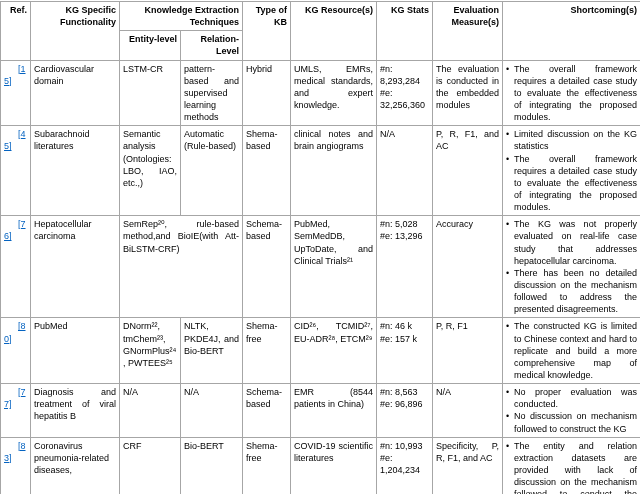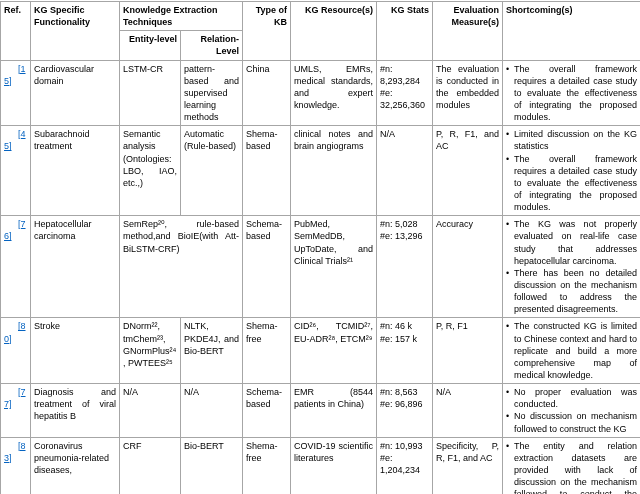--- a/index.html
+++ b/index.html
@@ -1,21 +1,21 @@
 <!DOCTYPE html>
 <html style="--border: #a6a6a6; --link: #0563c1;"><head>
 <meta charset="utf-8">
 <style>
   html,body{margin:0;padding:0;background:#fff;width:640px;height:494px;overflow:hidden;
     font-family:"Liberation Sans","DejaVu Sans",sans-serif;color:#000;}
   table{border-collapse:collapse;table-layout:fixed;width:640px;height:492px;margin:1px 0 0 0;}
   th,td{border:1px solid var(--border,#a6a6a6);vertical-align:top;padding:2px 3px;
     font-size:9px;line-height:1.35;word-wrap:break-word;overflow-wrap:break-word;}
   th{font-weight:bold;text-align:right;}
-  th.center{text-align:left;}
+  th.center{text-align:right;}
   td.justify{text-align:justify;}
   td.stats{white-space:pre-line;}
   .link{color:var(--link,#0563c1);text-decoration:underline;cursor:pointer;margin-left:14px;}
   .bi{display:flex;align-items:flex-start;}
   .bi::before{content:"\2022";flex:0 0 8px;width:8px;}
   .bi span{flex:1 1 auto;text-align:justify;}
 </style>
 </head>
 <body>
 
@@ -47,37 +47,37 @@
       <th>Relation-Level</th>
     </tr>
   </thead>
   <tbody>
 
     <tr>
       <td><span class="link">[15]</span></td>
       <td class="justify">Cardiovascular domain</td>
       <td class="justify">LSTM-CR</td>
       <td class="justify">pattern-based and supervised learning methods</td>
-      <td>China</td>
+      <td>Hybrid</td>
       <td class="justify">UMLS, EMRs, medical standards, and expert knowledge.</td>
       <td class="stats">#n:
 8,293,284
 #e:
 32,256,360</td>
       <td class="justify">The evaluation is conducted in the embedded modules</td>
       <td>
         <div class="bi">
             <span>The overall framework requires a detailed case study to evaluate the effectiveness of integrating the proposed modules.</span>
           </div>
       </td>
     </tr>
 
     <tr>
       <td><span class="link">[45]</span></td>
-      <td class="justify">Subarachnoid treatment</td>
+      <td class="justify">Subarachnoid literatures</td>
       <td class="justify">Semantic analysis (Ontologies: LBO, IAO, etc.,)</td>
       <td class="justify">Automatic (Rule-based)</td>
       <td>Shema-based</td>
       <td class="justify">clinical notes and brain angiograms</td>
       <td class="stats">N/A</td>
       <td class="justify">P, R, F1, and AC</td>
       <td>
         <div class="bi">
             <span>Limited discussion on the KG statistics</span>
           </div>
@@ -101,21 +101,21 @@
             <span>The KG was not properly evaluated on real-life case study that addresses hepatocellular carcinoma.</span>
           </div>
         <div class="bi">
             <span>There has been no detailed discussion on the mechanism followed to address the presented disagreements.</span>
           </div>
       </td>
     </tr>
 
     <tr>
       <td><span class="link">[80]</span></td>
-      <td class="justify">Stroke</td>
+      <td class="justify">PubMed</td>
       <td class="justify">DNorm²², tmChem²³, GNormPlus²⁴ , PWTEES²⁵</td>
       <td class="justify">NLTK, PKDE4J, and Bio-BERT</td>
       <td>Shema-free</td>
       <td class="justify">CID²⁶, TCMID²⁷, EU-ADR²⁸, ETCM²⁹</td>
       <td class="stats">#n: 46 k
 #e: 157 k</td>
       <td class="justify">P, R, F1</td>
       <td>
         <div class="bi">
             <span>The constructed KG is limited to Chinese context and hard to replicate and build a more comprehensive map of medical knowledge.</span>

